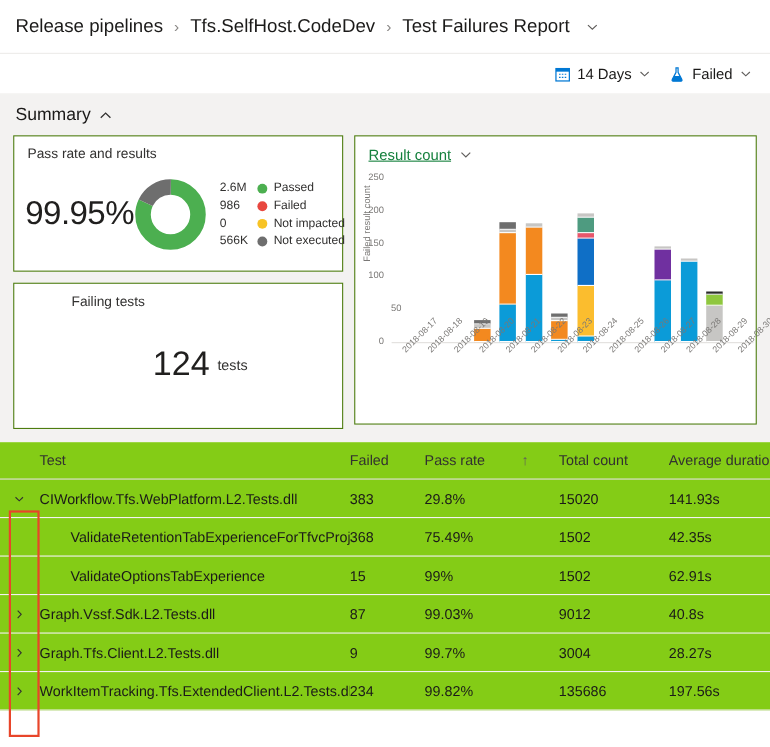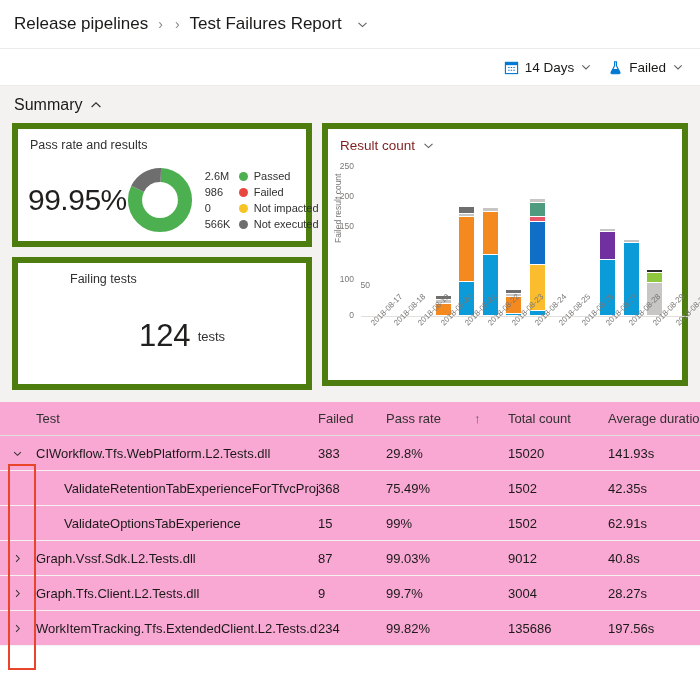--- a/index.html
+++ b/index.html
@@ -45,21 +45,21 @@
   .summary-band{
     background:#f3f2f1;padding:8px 12px 12px 12px;box-sizing:border-box;
   }
   .summary-title{
     font-size:16px;color:#1b1a19;display:flex;align-items:center;gap:7px;
     padding:2px 0 9px 2px;
   }
   .cards{display:flex;gap:10px;align-items:flex-start;}
   .col-left{display:flex;flex-direction:column;gap:10px;width:300px;}
   .card{
-    background:#fff;border:6px solid #4d7c0f;box-sizing:border-box;
+    background:#fff;border:1px solid #4d7c0f;box-sizing:border-box;
   }
   .card-title{font-size:12.5px;color:#323130;padding:9px 12px 0 12px;}
 
   
   .passrate-card{height:124px;position:relative;}
   .pr-body{display:flex;align-items:center;height:96px;padding:0 10px;box-sizing:border-box;}
   .pr-pct{font-size:30px;font-weight:400;color:#201f1e;width:120px;text-align:center;letter-spacing:-0.5px;}
   .donut{width:66px;height:66px;position:relative;flex:0 0 66px;}
   .legend{margin-left:12px;display:flex;flex-direction:column;gap:3px;}
   .lg-row{display:flex;align-items:center;font-size:11px;color:#323130;line-height:13px;}
@@ -68,37 +68,37 @@
   .lg-name{white-space:nowrap;}
 
   
   .failing-card{height:133px;position:relative;padding-left:40px;}
   .ft-body{height:100px;display:flex;align-items:center;justify-content:center;}
   .ft-num{font-size:31px;color:#201f1e;}
   .ft-unit{font-size:13px;color:#323130;margin-left:7px;}
 
   
   .chart-card{width:366px;height:263px;position:relative;}
-  .chart-head{display:flex;align-items:center;gap:7px;padding:9px 0 0 12px;font-size:13.5px;color:#7f1d1d;}
+  .chart-head{display:flex;align-items:center;gap:7px;padding:9px 0 0 12px;font-size:13.5px;color:#15803d;text-decoration:underline;}
   .plot{position:relative;width:366px;height:225px;}
   .ylab{
     position:absolute;left:5px;top:90px;transform:rotate(-90deg);transform-origin:left top;
     font-size:8.5px;color:#7a7876;white-space:nowrap;
   }
   .ytick{position:absolute;font-size:8.5px;color:#7a7876;text-align:right;width:24px;}
   .baseline{position:absolute;left:33px;right:4px;height:1px;background:#e1dfdd;}
   .bar{position:absolute;bottom:0;width:15px;display:flex;flex-direction:column-reverse;}
   .seg{width:100%;}
   .xtick{
     position:absolute;font-size:8px;color:#7a7876;white-space:nowrap;
     transform:rotate(-45deg);transform-origin:left top;
   }
 
   
-  .table{width:700px;box-sizing:border-box;background:#f9a8d4;}
+  .table{width:700px;box-sizing:border-box;background:#84cc16;}
   .trow{
     display:flex;align-items:center;height:35px;border-bottom:1px solid #f3f2f1;
     font-size:13px;color:#1b1a19;box-sizing:border-box;
   }
   .thead{height:34px;border-bottom:1px solid #e1dfdd;color:#323130;font-size:13px;}
   .c-exp{width:34px;flex:0 0 34px;display:flex;align-items:center;justify-content:center;color:#323130;}
   .c-test{flex:1 1 auto;min-width:0;padding-left:2px;overflow:hidden;white-space:nowrap;}
   .c-failed{width:68px;flex:0 0 68px;}
   .c-pass{width:88px;flex:0 0 88px;}
   .c-sort{width:34px;flex:0 0 34px;color:#605e5c;}
@@ -110,20 +110,21 @@
   }
 </style>
 </head>
 <body>
 
 <div class="page">
 
   <div class="breadcrumb">
     <span class="crumb link">Release pipelines</span>
     <span class="crumb-sep">›</span>
+    <span class="crumb link">Tfs.SelfHost.CodeDev</span>
     <span class="crumb-sep">›</span>
     <span class="crumb">Test Failures Report</span>
     <span class="chev">
       <svg class="ic" width="13" height="13" viewBox="0 0 13 13">
           <path d="M2.5 4.8 L6.5 8.6 L10.5 4.8" fill="none" stroke="#605e5c" stroke-width="1.1"></path>
         </svg>
     </span>
   </div>
 
   <div class="toolbar">
@@ -224,21 +225,21 @@
           <span>
             <svg class="ic" width="13" height="13" viewBox="0 0 13 13">
                 <path d="M2.5 4.8 L6.5 8.6 L10.5 4.8" fill="none" stroke="#605e5c" stroke-width="1.1"></path>
               </svg>
           </span>
         </div>
         <div class="plot" id="plot">
           <div class="ylab">Failed result count</div>
         <div class="ytick" style="left: 2px; top: 157px;">0</div>
             <div class="ytick" style="left: 18px; top: 127.2px;">50</div>
-            <div class="ytick" style="left: 2px; top: 97.4px; margin-top: 24px;">100</div>
+            <div class="ytick" style="left: 2px; top: 97.4px;">100</div>
             <div class="ytick" style="left: 2px; top: 67.6px;">150</div>
             <div class="ytick" style="left: 2px; top: 37.8px;">200</div>
             <div class="ytick" style="left: 2px; top: 8px;">250</div>
             <div class="baseline" style="top: 163px;"></div>
             <div style="position: absolute; left: 33px; top: 0px; width: 329px; height: 225px;">
               <div class="bar" style="left: 4.25px; bottom: 62px;"></div>
               <div class="bar" style="left: 27.75px; bottom: 62px;"></div>
               <div class="bar" style="left: 51.25px; bottom: 62px;"></div>
               <div class="bar" style="left: 74.75px; bottom: 62px;">
                 <div class="seg" style="background: rgb(243, 137, 31); height: 10.728px; border-bottom: 1px solid rgb(255, 255, 255);"></div>

